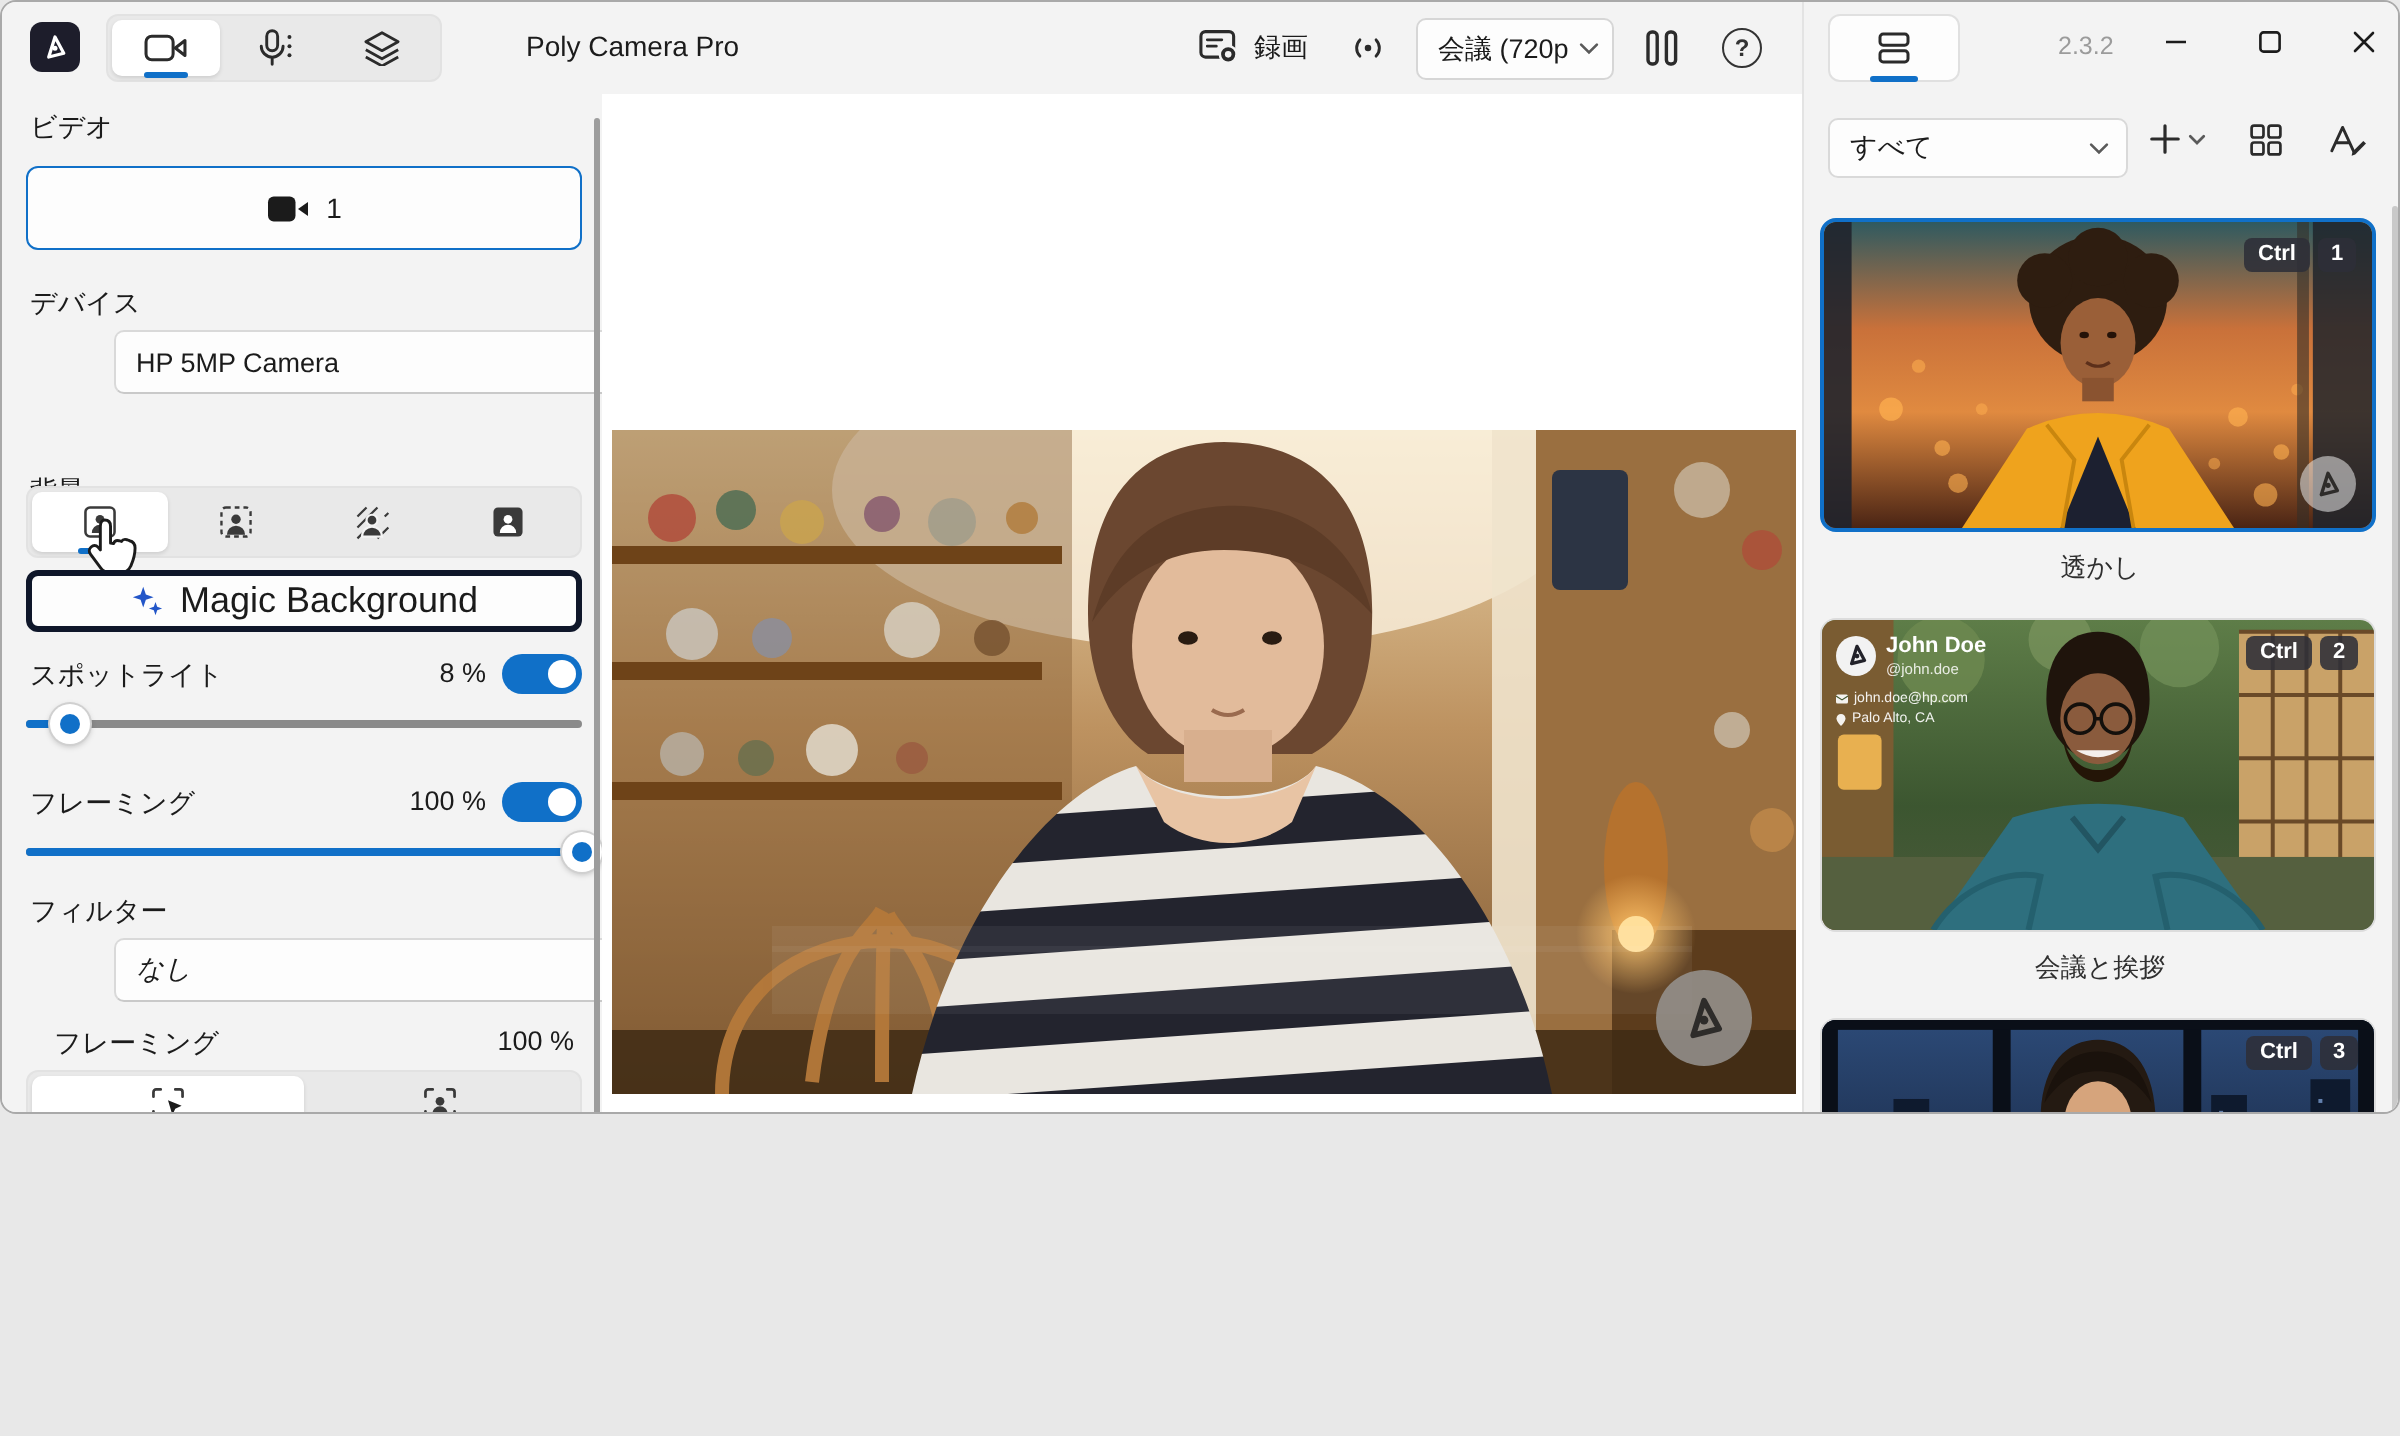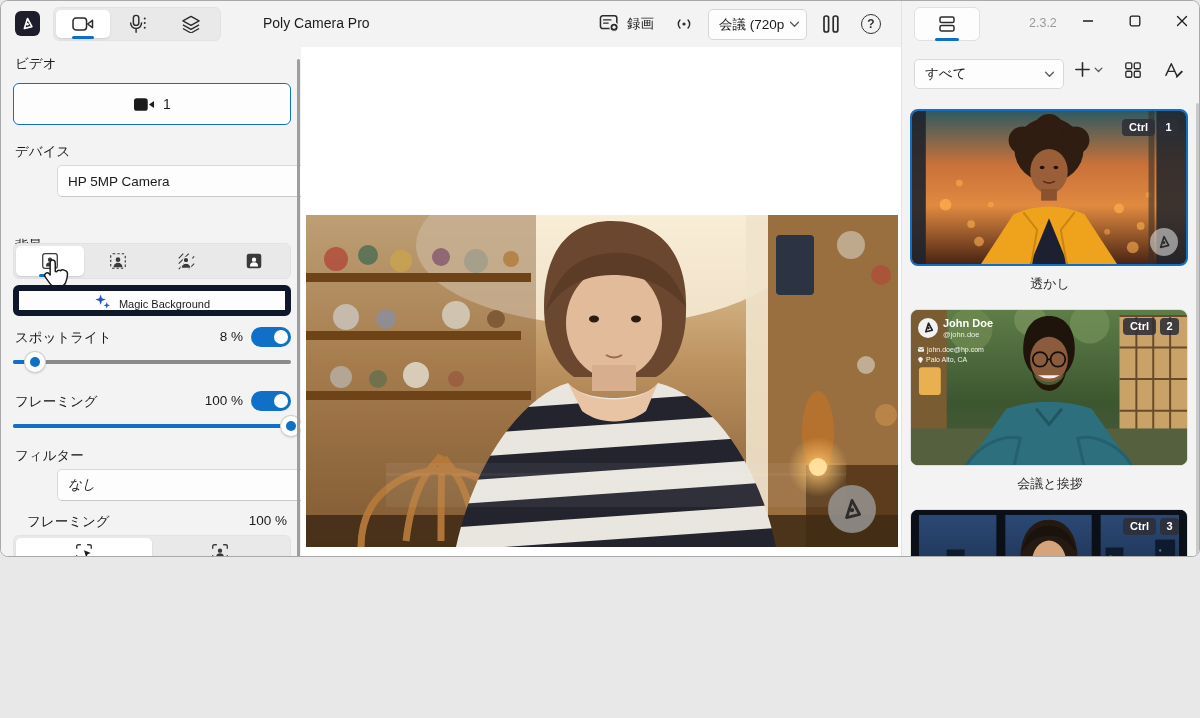--- a/index.html
+++ b/index.html
@@ -270,21 +270,21 @@
           <circle cx="11" cy="9.5" r="2.4" fill="#fff"></circle>
           <path d="M6.5 17 a4.5 4.5 0 0 1 9 0 Z" fill="#fff"></path>
         </svg>
       </div>
     </div>
 
     <svg class="cursor-hand" style="left:40px; top:210px;" width="30" height="34" viewBox="0 0 24 28">
       <path d="M9 2.5 c1.6 0 2.4 1 2.4 2.6 V12 l1.2.2 c.4-1 1.3-1.4 2.2-1.2 l1.1.3 c.5-.8 1.4-1 2.3-.7 l1 .4 c1.4.3 2.3 1.3 2.3 3 0 3.4-.8 5.2-1.7 7.3 -.8 1.8-2 2.8-4.4 2.8 H11 c-1.5 0-2.7-.6-3.6-1.8 L3.2 16.6 c-.8-1-.7-2.2.2-3 .9-.8 2.1-.7 3 .2 l.8 1 V5.1 C7.2 3.5 7.9 2.5 9 2.5 Z" fill="#fff" stroke="#1b1b1b" stroke-width="1.2" stroke-linejoin="round"></path>
     </svg>
 
-    <div class="bigbtn" style="top:238px; height:31px; border:6px solid #0f172a; gap:8px; font-size:11px;align-items:flex-end;">
+    <div class="bigbtn" style="top:238px; height:31px; border:3px solid #0f172a; gap:8px; font-size:18px;">
       <svg width="17" height="17" viewBox="0 0 18 18">
         <path d="M7 1.5 L8.4 5.6 L12.5 7 L8.4 8.4 L7 12.5 L5.6 8.4 L1.5 7 L5.6 5.6 Z" fill="#2356c8"></path>
         <path d="M13.5 9.5 L14.4 12.1 L17 13 L14.4 13.9 L13.5 16.5 L12.6 13.9 L10 13 L12.6 12.1 Z" fill="#2356c8"></path>
       </svg>
       <span>Magic Background</span>
     </div>
 
     <span class="slabel" style="top:282px;">スポットライト</span>
     <span class="sval" style="top:282px; right:58px;">8 %</span>
     <div class="toggle" style="right:10px; top:280px;">

